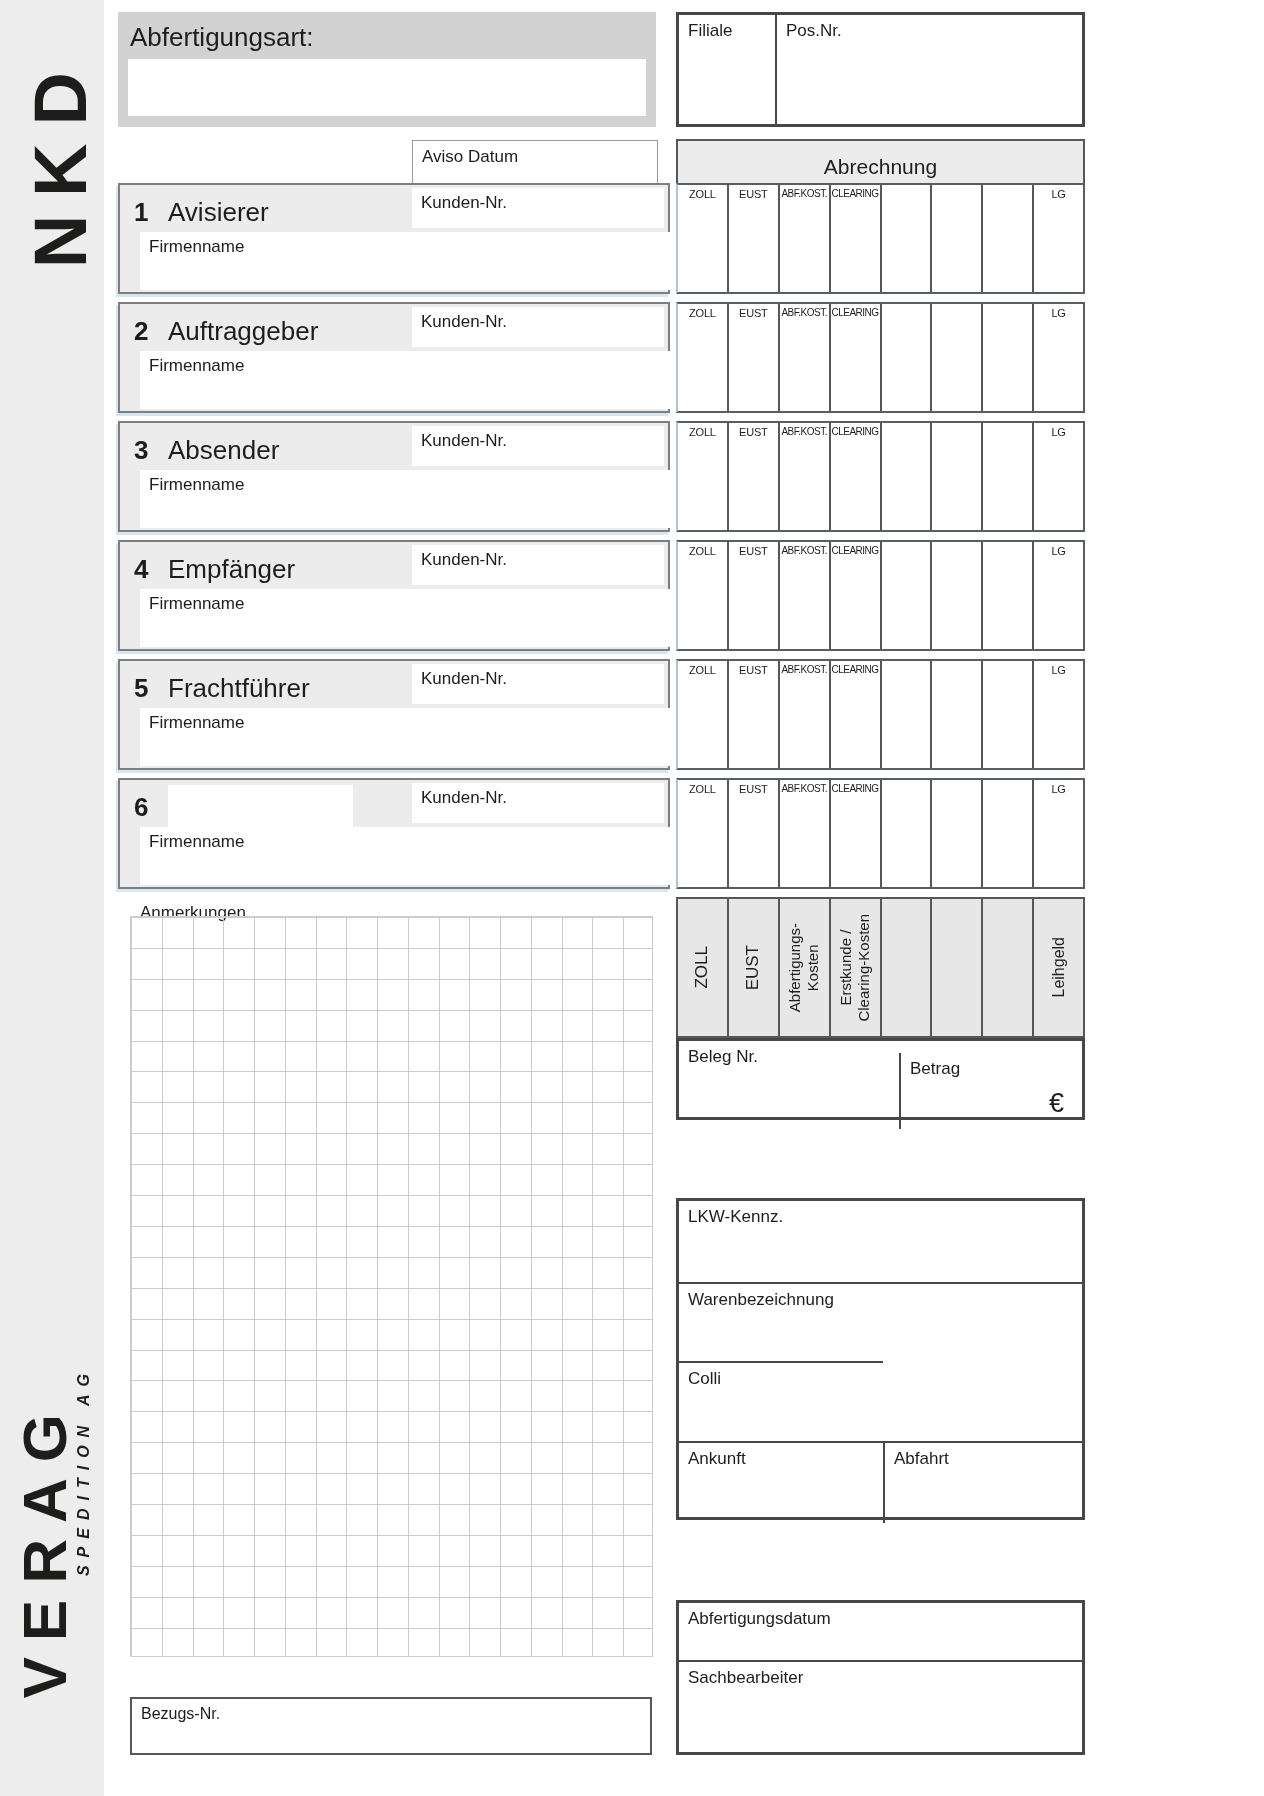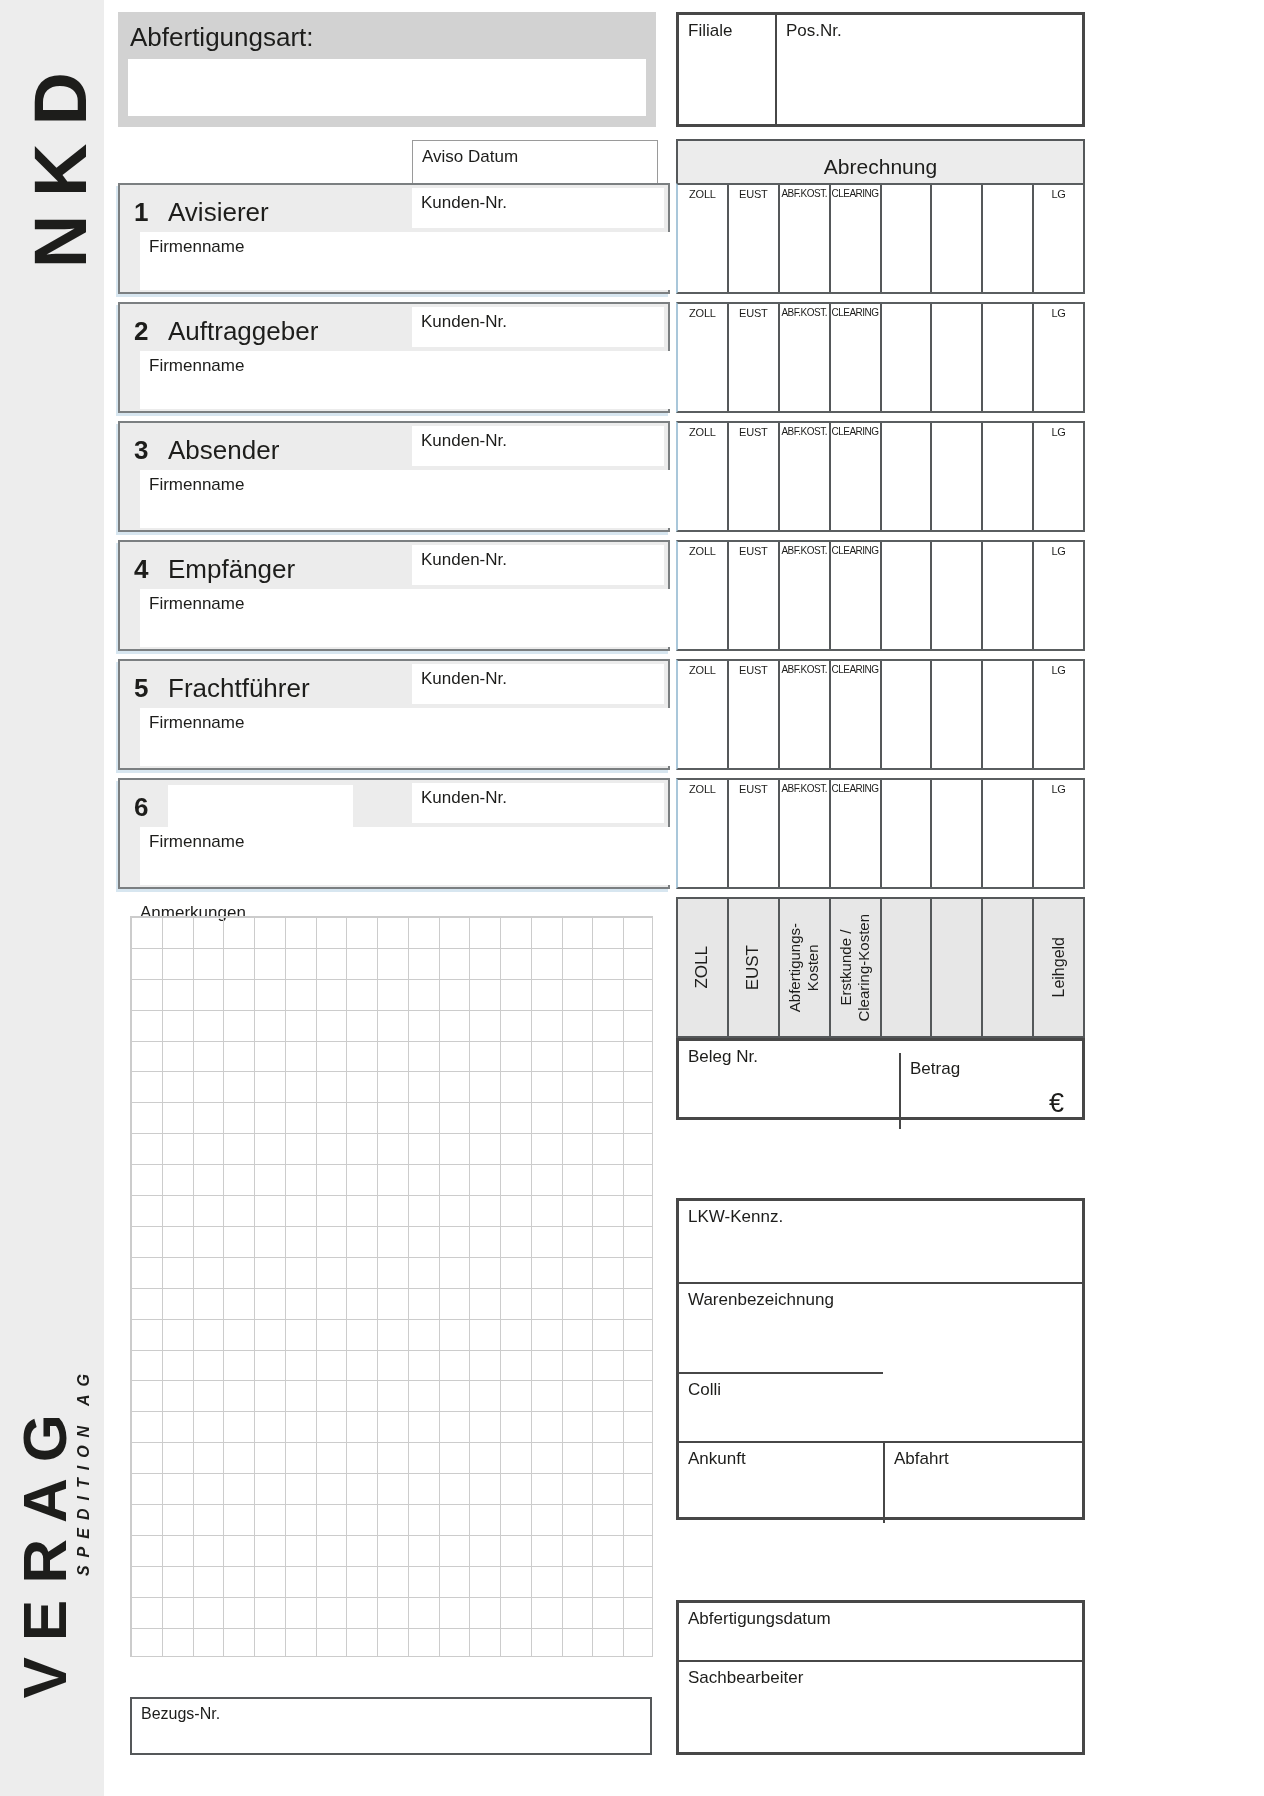--- a/index.html
+++ b/index.html
@@ -66,21 +66,21 @@
         background-image:
           repeating-linear-gradient(to right,#cccccc 0 1px,transparent 1px 30.76px),
           repeating-linear-gradient(to bottom,#cccccc 0 1px,transparent 1px 30.9px);}
 
   .bezugs-box{left:130px;top:1697px;width:522px;height:58px;background:#fff;border:2px solid #55585a;}
 
   
   .lkw-box{left:676px;top:1198px;width:409px;height:322px;background:#fff;border:3px solid #474747;}
   .lkw-cell{left:0;top:0;width:100%;height:81px;}
   .waren-cell{left:0;top:81px;width:100%;height:79px;border-top:2px solid #474747;}
-  .colli-cell{left:0;top:160px;width:204px;height:80px;border-top:2px solid #474747;margin-top:11px;}
+  .colli-cell{left:0;top:160px;width:204px;height:80px;border-top:2px solid #474747;}
   .gewicht-cell{left:204px;top:160px;right:0;height:80px;border-top:2px solid #474747;border-left:2px solid #474747;}
   .ankunft-cell{left:0;top:240px;width:204px;height:82px;border-top:2px solid #474747;}
   .abfahrt-cell{left:204px;top:240px;right:0;height:82px;border-top:2px solid #474747;border-left:2px solid #474747;}
 
   .abfert-box{left:676px;top:1600px;width:409px;height:155px;background:#fff;border:3px solid #474747;}
   .abfdatum-cell{left:0;top:0;width:100%;height:57px;}
   .sachb-cell{left:0;top:57px;width:100%;height:92px;border-top:2px solid #474747;}
 </style>
 </head>
 <body>

